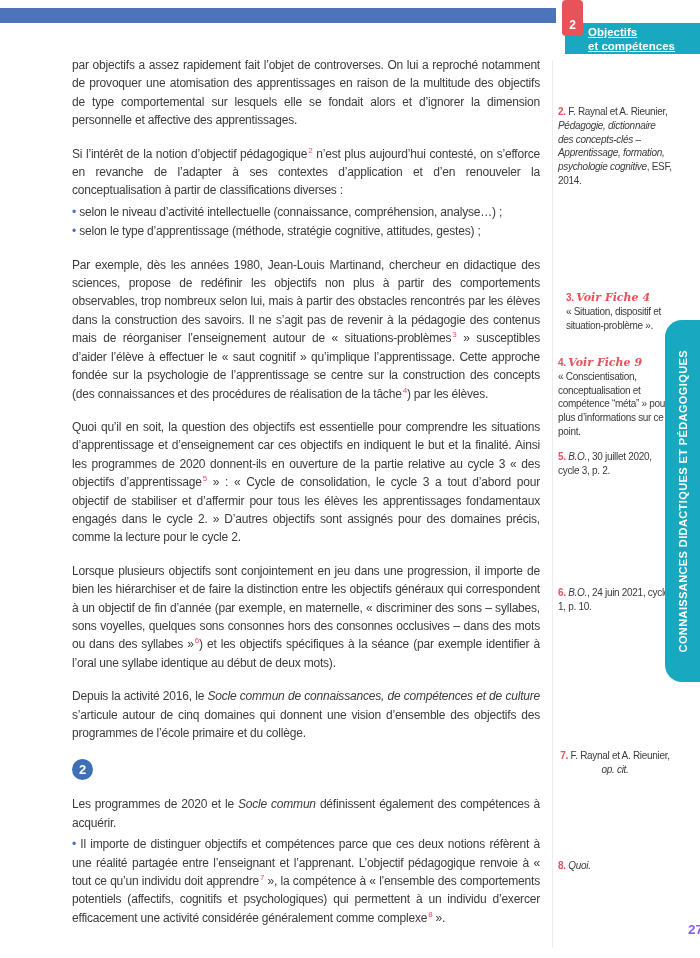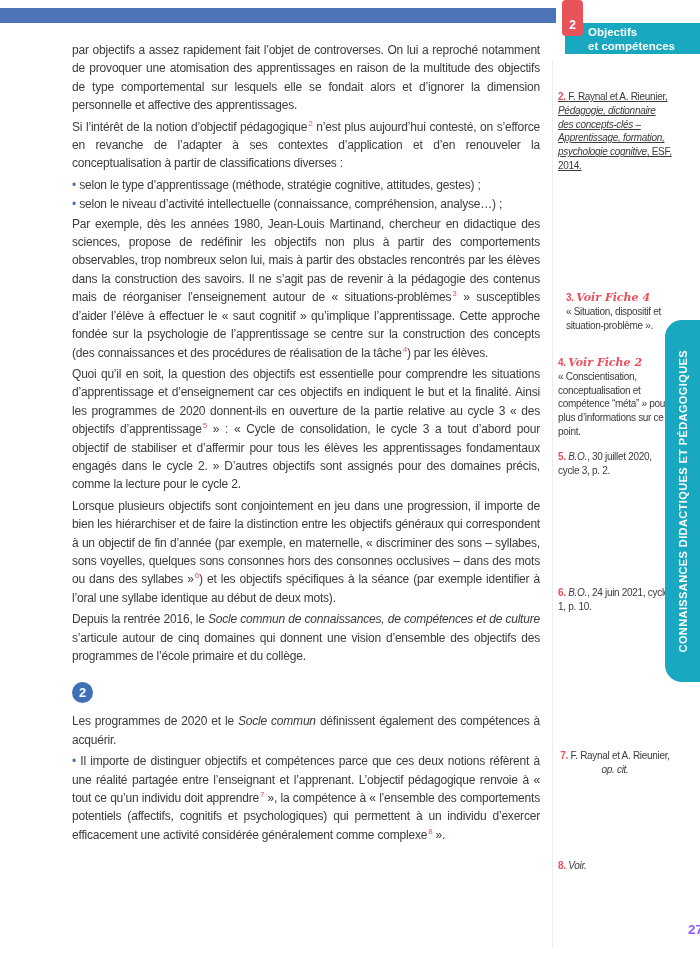--- a/index.html
+++ b/index.html
@@ -14,29 +14,29 @@
     position:absolute; left:562px; top:0; width:21px; height:36px;
     background:#e85259; border-radius:4px; z-index:3;
     color:#fff; font-weight:bold; font-size:12px;
     display:flex; align-items:flex-end; justify-content:center;
     padding-bottom:4px; box-sizing:border-box;
   }
   
   .chapter-box {
     position:absolute; left:565px; top:23px; width:135px; height:31px;
     background:#18a8bf; z-index:2; color:#fff; font-weight:bold;
-    font-size:11.5px; line-height:13.5px; padding:3px 0 0 23px; box-sizing:border-box;
+    font-size:11.5px; line-height:13.5px; padding:3px 0 0 23px; box-sizing:border-box;text-decoration:underline;
   }
   
   .body-col {
     position:absolute; left:72px; top:41px; width:468px;
     color:#3b3b3b; font-size:12px; line-height:18.4px;
     letter-spacing:-0.2px; text-align:justify;
   }
-  .para { margin:0 0 3px 0; }
+  .para { margin:15px 0 3px 0; }
   .para.bullet { margin:0 0 1px 0; }
   .bullet-dot { color:#4a74b8; }
   .bold { font-weight:normal; }
   .italic { font-style:italic; }
   sup.fn {
     color:#e8515c; font-size:8px; line-height:0;
     vertical-align:super; margin-left:1px;
   }
   
   .section-heading { display:flex; align-items:center; gap:7px; margin:17px 0 9px 0; color:#3f6fb5; text-align:left; }
@@ -52,21 +52,21 @@
   .notes {
     position:absolute; left:558px; top:0; width:114px;
     font-size:10px; line-height:13.8px; letter-spacing:-0.3px; color:#3b3b3b;
   }
   .note { position:absolute; left:0; width:100%; }
   .note-num { color:#e8515c; font-weight:bold; }
   .script {
     color:#e8515c; font-family:"DejaVu Serif", serif;
     font-style:italic; font-weight:bold; font-size:11px; letter-spacing:0;
   }
-  .pos-n2 { top:90px;text-decoration:underline; } .pos-n3 { top:291px;margin-left:8px; } .pos-n4 { top:356px; }
+  .pos-n2 { top:105px; } .pos-n3 { top:291px;margin-left:8px; } .pos-n4 { top:356px; }
   .pos-n5 { top:450px; } .pos-n6 { top:586px; } .pos-n7 { top:749px;text-align:center; }
   .pos-n8 { top:859px; }
   
   .banner {
     position:absolute; left:665px; top:320px; width:35px; height:362px;
     background:#18a8bf; border-radius:17px 0 0 17px;
     display:flex; align-items:center; justify-content:center;
   }
   .banner-text {
     writing-mode:vertical-rl; transform:rotate(180deg);
@@ -87,40 +87,40 @@
 <div class="chapter-box">
   <div>Objectifs</div>
   <div>et compétences</div>
 </div>
 
 <div class="divider"></div>
 
 <div class="body-col" id="body-col">
     <p class="para"><span>par objectifs a assez rapidement fait l’objet de controverses. On lui a reproché notamment de provoquer une atomisation des apprentissages en raison de la multitude des objectifs de type comportemental sur lesquels elle se fondait alors et d’ignorer la dimension personnelle et affective des apprentissages.</span></p>
     <p class="para"><span>Si l’intérêt de la notion d’objectif pédagogique</span><sup class="fn">2</sup><span> n’est plus aujourd’hui contesté, on s’efforce en revanche de l’adapter à ses contextes d’application et d’en renouveler la conceptualisation à partir de classifications diverses :</span></p>
+    <p class="para bullet"><span class="bullet-dot">• </span><span>selon le niveau d’activité intellectuelle (connaissance, compréhension, analyse…) ;</span></p>
     <p class="para bullet"><span class="bullet-dot">• </span><span>selon le type d’apprentissage (méthode, stratégie cognitive, attitudes, gestes) ;</span></p>
-    <p class="para bullet"><span class="bullet-dot">• </span><span>selon le niveau d’activité intellectuelle (connaissance, compréhension, analyse…) ;</span></p>
     <p class="para"><span>Par exemple, dès les années 1980, Jean-Louis Martinand, chercheur en didactique des sciences, propose de redéfinir les objectifs non plus à partir des comportements observables, trop nombreux selon lui, mais </span><span class="bold">à partir des obstacles</span><span> rencontrés par les élèves dans la construction des savoirs. Il ne s’agit pas de revenir à la pédagogie des contenus mais de réorganiser l’enseignement autour de « situations-problèmes</span><sup class="fn">3</sup><span> » susceptibles d’aider l’élève à effectuer le « saut cognitif » qu’implique l’apprentissage. Cette approche fondée sur la psychologie de l’apprentissage se centre sur la construction des concepts (des connaissances et des procédures de réalisation de la tâche</span><sup class="fn">4</sup><span>) par les élèves.</span></p>
     <p class="para"><span>Quoi qu’il en soit, la question des objectifs est essentielle pour comprendre les situations d’apprentissage et d’enseignement car ces objectifs en indiquent le but et la finalité. Ainsi les programmes de 2020 donnent-ils en ouverture de la partie relative au cycle 3 « des objectifs d’apprentissage</span><sup class="fn">5</sup><span> » : « Cycle de consolidation, le cycle 3 a tout d’abord pour objectif de stabiliser et d’affermir pour tous les élèves les apprentissages fondamentaux engagés dans le cycle 2. » D’autres objectifs sont assignés pour des domaines précis, comme la lecture pour le cycle 2.</span></p>
     <p class="para"><span>Lorsque plusieurs objectifs sont conjointement en jeu dans une progression, il importe de bien les hiérarchiser et de faire la distinction entre les objectifs généraux qui correspondent à un objectif de fin d’année (par exemple, en maternelle, « discriminer des sons – syllabes, sons voyelles, quelques sons consonnes hors des consonnes occlusives – dans des mots ou dans des syllabes »</span><sup class="fn">6</sup><span>) et les objectifs spécifiques à la séance (par exemple identifier à l’oral une syllabe identique au début de deux mots).</span></p>
-    <p class="para"><span>Depuis la rentrée 2016, le </span><span class="italic">Socle commun de connaissances, de compétences et de culture</span><span> s’articule autour de cinq domaines qui donnent une vision d’ensemble des objectifs des programmes de l’école primaire et du collège.</span></p>
+    <p class="para"><span>Depuis la activité 2016, le </span><span class="italic">Socle commun de connaissances, de compétences et de culture</span><span> s’articule autour de cinq domaines qui donnent une vision d’ensemble des objectifs des programmes de l’école primaire et du collège.</span></p>
     <div class="section-heading">
       <span class="heading-circle">2</span>
     </div>
     <p class="para"><span>Les programmes de 2020 et le </span><span class="italic">Socle commun</span><span> définissent également des compétences à acquérir.</span></p>
     <p class="para bullet"><span class="bullet-dot">• </span><span>Il importe de distinguer objectifs et compétences parce que ces deux notions réfèrent à une réalité partagée entre l’enseignant et l’apprenant. L’objectif pédagogique renvoie à « tout ce qu’un individu doit apprendre</span><sup class="fn">7</sup><span> », la compétence à « l’ensemble des comportements potentiels (affectifs, cognitifs et psychologiques) qui permettent à un individu d’exercer efficacement une activité considérée généralement comme complexe</span><sup class="fn">8</sup><span> ».</span></p>
   </div>
 
 <div class="notes" id="notes">
     <div class="note pos-n2"><span class="note-num">2. </span><span>F. Raynal et A. Rieunier, </span><span class="italic">Pédagogie, dictionnaire des concepts-clés – Apprentissage, formation, psychologie cognitive</span><span>, ESF, 2014.</span></div>
     <div class="note pos-n3"><span class="note-num">3. </span><span class="script">Voir Fiche 4</span><br><span>« Situation, dispositif et situation-problème ».</span></div>
-    <div class="note pos-n4"><span class="note-num">4. </span><span class="script">Voir Fiche 2</span><br><span>« Conscientisation, conceptualisation et compétence “méta” » pour plus d’informations sur ce point.</span></div>
+    <div class="note pos-n4"><span class="note-num">4. </span><span class="script">Voir Fiche 9</span><br><span>« Conscientisation, conceptualisation et compétence “méta” » pour plus d’informations sur ce point.</span></div>
     <div class="note pos-n5"><span class="note-num">5. </span><span class="italic">B.O.</span><span>, 30 juillet 2020, cycle 3, p. 2.</span></div>
     <div class="note pos-n6"><span class="note-num">6. </span><span class="italic">B.O.</span><span>, 24 juin 2021, cycle 1, p. 10.</span></div>
     <div class="note pos-n7"><span class="note-num">7. </span><span>F. Raynal et A. Rieunier, </span><span class="italic">op. cit.</span></div>
-    <div class="note pos-n8"><span class="note-num">8. </span><span class="italic">Voir.</span></div>
+    <div class="note pos-n8"><span class="note-num">8. </span><span class="italic">Quoi.</span></div>
   </div>
 
 <div class="banner">
   <span class="banner-text">CONNAISSANCES DIDACTIQUES ET PÉDAGOGIQUES</span>
 </div>
 
 <div class="page-num">27</div>
 
 </body></html>

